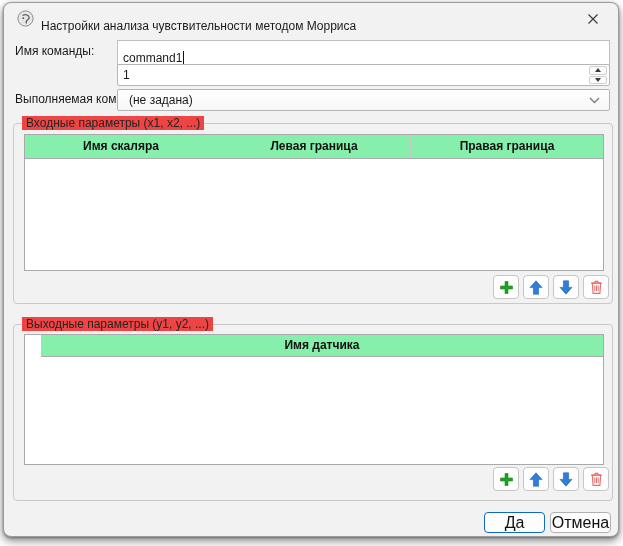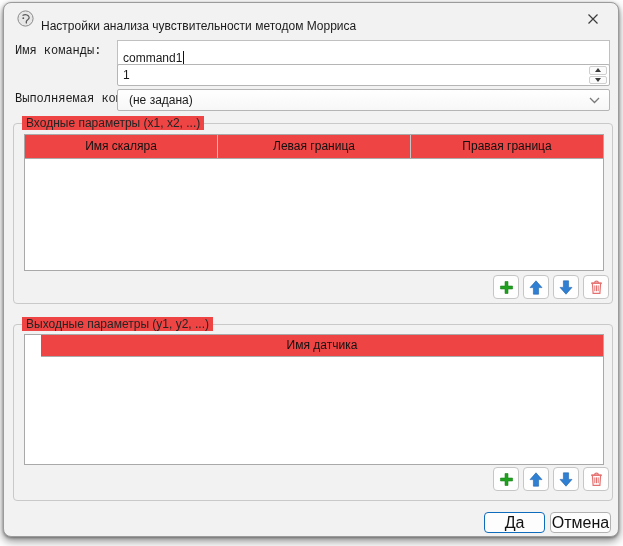--- a/index.html
+++ b/index.html
@@ -13,21 +13,21 @@
             font-size:12px; color:#1a1a1a; }
 
   
   .titlebar { position:absolute; left:0; top:0; right:0; height:30px; }
   .app-icon { position:absolute; left:13px; top:7px; width:17px; height:17px; }
   .title-text { position:absolute; left:37px; top:0; line-height:30px; font-size:12px; color:#1b1b1b; white-space:nowrap;margin-top:8px; }
   .close-btn { position:absolute; right:10px; top:4px; width:30px; height:24px;
                display:flex; align-items:center; justify-content:center; border-radius:5px; cursor:default; }
 
   
-  .form-label { position:absolute; left:11px; height:20px; line-height:20px; white-space:nowrap; color:#1a1a1a;font-family:Liberation Mono, monospace; }
+  .form-label { position:absolute; left:11px; height:20px; line-height:20px; white-space:nowrap; color:#1a1a1a; }
   .text-input { position:absolute; left:113px; width:493px; height:36px; background:#ffffff;
                 border:1px solid #c0c0c0; border-bottom:2px solid #1467b8;
                 display:flex; align-items:center; padding-left:5px; }
   .caret { width:1px; height:14px; background:#111; margin-left:1px; }
 
   .spinbox { position:absolute; left:113px; width:493px; height:22px; background:#ffffff;
              border:1px solid #b5b5b5; border-radius:2px; display:flex; align-items:center; padding-left:5px; }
   .spin-btns { position:absolute; right:2px; top:1px; width:18px; height:18px;
                display:flex; flex-direction:column; gap:1px; }
   .spin-btn { flex:1; background:#fbfbfb; border:1px solid #cfcfcf; border-radius:2px;
@@ -39,21 +39,21 @@
               background:linear-gradient(#ffffff,#f7f7f7);
               border:1px solid #b5b5b5; border-radius:2px; display:flex; align-items:center; padding-left:11px; }
   .combo-chevron { position:absolute; right:9px; top:7px; }
 
   
   .groupbox { position:absolute; left:9px; width:600px; border:1px solid #c9c9c9; border-radius:4px; }
   .groupbox-title { position:absolute; left:8px; top:-8px; background:#ef4444; padding:0 4px;
                     font-size:12px; color:#242424; white-space:nowrap; }
 
   .table { position:absolute; background:#ffffff; border:1px solid #a9a9a9; }
-  .table-header { display:flex; background:#ef4444; border-bottom:1px solid #ababab; }
+  .table-header { display:flex; background:#86efac; border-bottom:1px solid #ababab;font-weight:bold; }
   .th { flex:1; text-align:center; font-size:12px; color:#111; border-right:1px solid #c6c6c6; }
   .th:last-child { border-right:none; }
   .table1 .th { line-height:23px; height:23px; }
   .table2 .th { line-height:21px; height:21px; }
 
   
   .toolbar { position:absolute; display:flex; gap:4px; }
   .tool-btn { width:26px; height:24px; background:#fefefe; border:1px solid #c6c6c6; border-radius:4px;
               display:flex; align-items:center; justify-content:center; }
 

